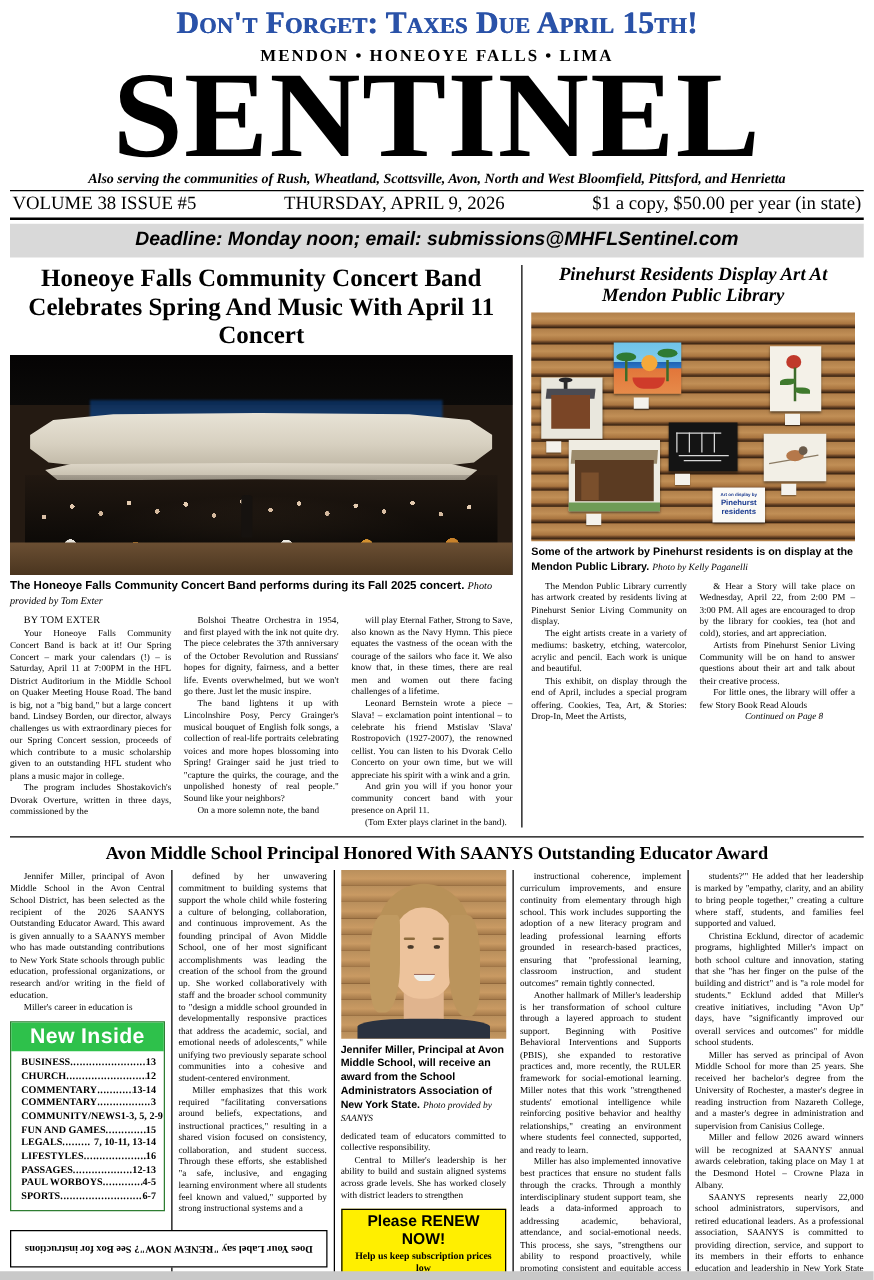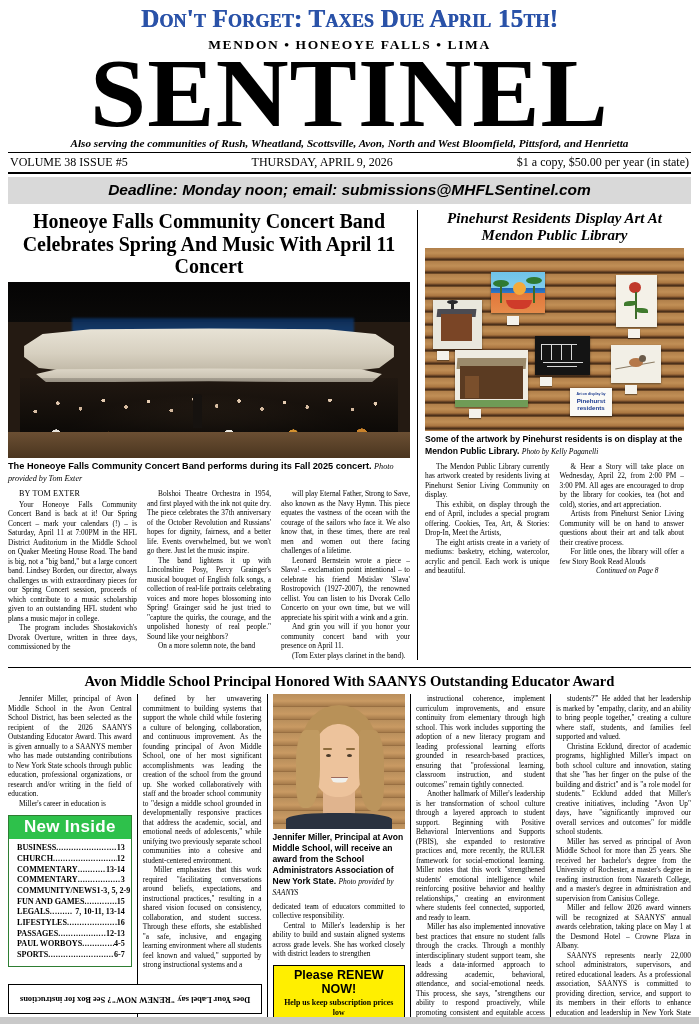--- a/index.html
+++ b/index.html
@@ -49,21 +49,21 @@
     font-style:italic;
     font-weight:bold;
     font-size:11.2px;
     margin-top:2px;
     padding-bottom:3px;
     border-bottom:1.5px solid #000;
     font-family:"Liberation Serif", serif;
   }
   .volbar{
     display:flex;justify-content:space-between;align-items:center;
-    font-size:12px;
+    font-size:15px;
     padding:2px 2px 2px 2px;
     border-bottom:2px solid #000;
     font-family:"Liberation Serif", serif;
   }
   .volbar span{white-space:nowrap;}
   .deadline{
     background:#d9d9d9;
     text-align:center;
     font-family:"Liberation Sans", sans-serif;
     font-weight:bold;font-style:italic;
@@ -441,22 +441,22 @@
       </div>
 
       <div class="capt-right">
         <span>Some of the artwork by Pinehurst residents is on display at the Mendon Public Library.</span>
         <span class="credit">Photo by Kelly Paganelli</span>
       </div>
 
       <div class="cols2">
         <div class="bodytext" style="width:50%;padding-right:5px;">
           <p>The Mendon Public Library currently has artwork created by residents living at Pinehurst Senior Living Community on display.</p>
+          <p>The eight artists create in a variety of mediums: basketry, etching, watercolor, acrylic and pencil. Each work is unique and beautiful.</p>
           <p>This exhibit, on display through the end of April, includes a special program offering. Cookies, Tea, Art, &amp; Stories: Drop-In, Meet the Artists,</p>
-          <p>The eight artists create in a variety of mediums: basketry, etching, watercolor, acrylic and pencil. Each work is unique and beautiful.</p>
         </div>
         <div class="bodytext" style="width:50%;padding-left:5px;">
           <p>&amp; Hear a Story will take place on Wednesday, April 22, from 2:00 PM – 3:00 PM. All ages are encouraged to drop by the library for cookies, tea (hot and cold), stories, and art appreciation.</p>
           <p>Artists from Pinehurst Senior Living Community will be on hand to answer questions about their art and talk about their creative process.</p>
           <p>For little ones, the library will offer a few Story Book Read Alouds</p>
           <p class="contd">Continued on Page 8</p>
         </div>
       </div>
     </div>
   </div>

